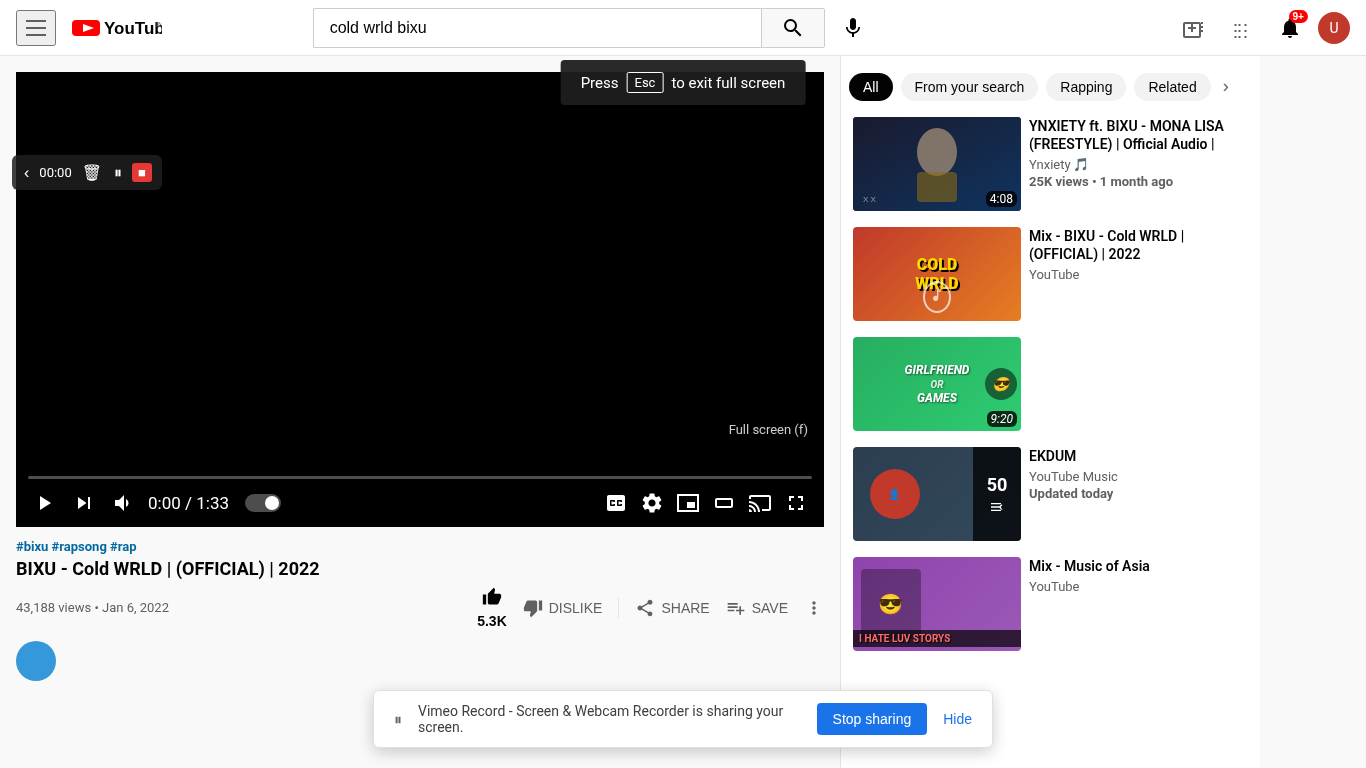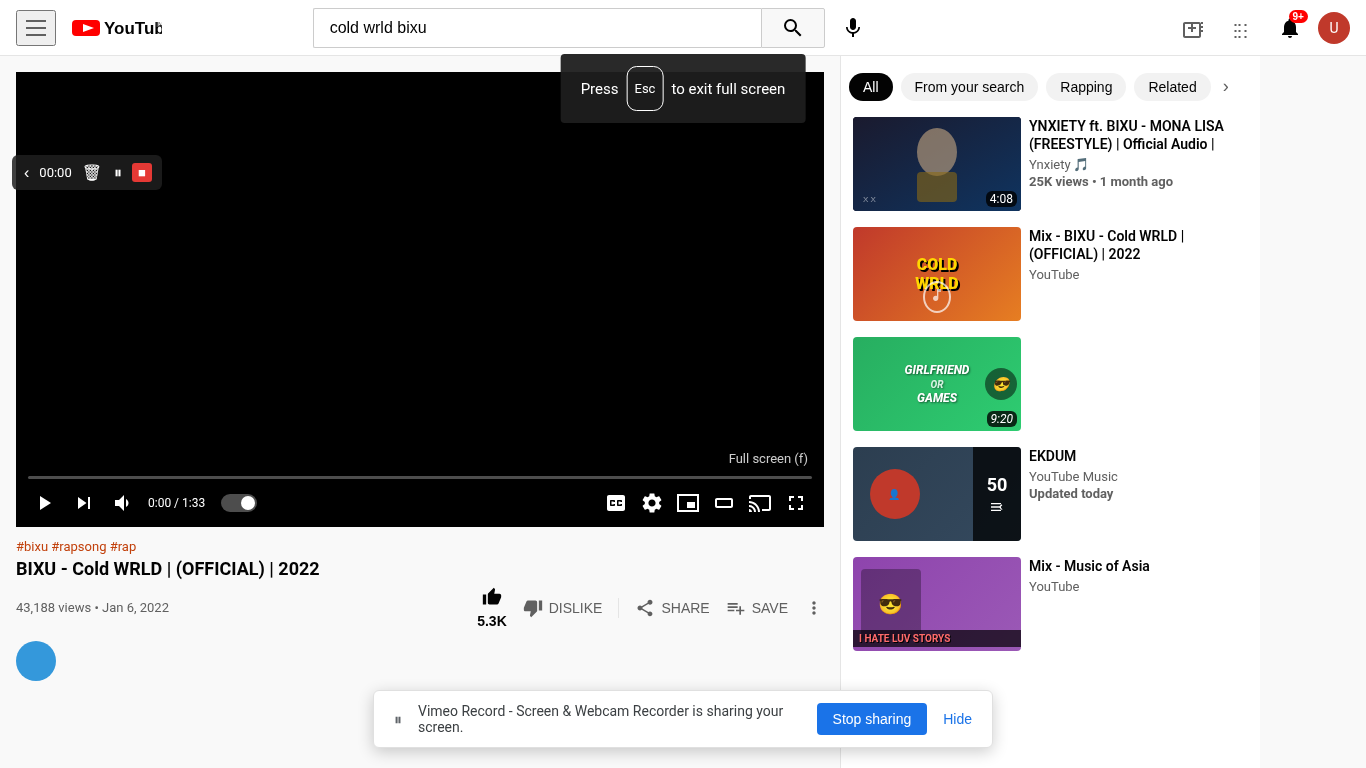--- a/index.html
+++ b/index.html
@@ -28,51 +28,51 @@
     
     .main { display: flex; margin-top: 56px; height: calc(768px - 56px); }
 
     
     .video-section { flex: 1; padding: 16px; overflow-y: auto; max-width: 840px; }
     .video-player-wrapper { position: relative; background: #000; width: 100%; aspect-ratio: 16/9; border-radius: 2px; }
     .video-player { width: 100%; height: 100%; background: #000; display: flex; align-items: center; justify-content: center; }
 
     
     .fullscreen-tooltip {
-      position: absolute; top: 54px; left: 50%; transform: translateX(-50%);
+      position: absolute; top: 60px; left: 50%; transform: translateX(-50%);
       background: rgba(30,30,30,0.95); color: #fff; padding: 12px 20px; border-radius: 4px;
       font-size: 15px; white-space: nowrap; z-index: 200; display: flex; align-items: center; gap: 8px;
     }
-    .esc-key { border: 1.5px solid #fff; border-radius: 10px; padding: 14px 7px; font-size: 13px; }
+    .esc-key { border: 1.5px solid #fff; border-radius: 2px; padding: 2px 7px; font-size: 13px; }
 
     
     .floating-controls {
       position: absolute; top: 155px; left: 12px; background: rgba(30,30,30,0.85); border-radius: 6px;
       display: flex; align-items: center; gap: 8px; padding: 6px 10px; z-index: 300; color: #fff; font-size: 13px;
     }
     .float-btn { background: none; border: none; color: #fff; cursor: pointer; font-size: 16px; display: flex; align-items: center; padding: 2px; }
     .float-close { background: #e53935; border: none; color: #fff; cursor: pointer; border-radius: 3px; padding: 2px 6px; font-size: 13px; }
 
     
-    .fullscreen-label { position: absolute; bottom: 61px; right: 16px; color: rgba(255,255,255,0.8); font-size: 13px; }
+    .fullscreen-label { position: absolute; bottom: 90px; right: 16px; color: rgba(255,255,255,0.8); font-size: 13px; }
 
     
     .video-controls { position: absolute; bottom: 0; left: 0; right: 0; background: linear-gradient(transparent, rgba(0,0,0,0.7)); padding: 8px 12px 8px; }
     .progress-bar { height: 3px; background: rgba(255,255,255,0.3); border-radius: 2px; margin-bottom: 8px; cursor: pointer; }
     .progress-fill { height: 100%; background: #ff0000; width: 0%; border-radius: 2px; }
     .controls-row { display: flex; align-items: center; gap: 8px; color: #fff; }
     .ctrl-btn { background: none; border: none; color: #fff; cursor: pointer; font-size: 18px; display: flex; align-items: center; padding: 4px; }
-    .time-display { font-size: 12px; white-space: nowrap; }
+    .time-display { font-size: 17px; white-space: nowrap; }
     .autoplay-toggle { width: 36px; height: 18px; background: rgba(255,255,255,0.3); border-radius: 9px; cursor: pointer; position: relative; margin-left: 8px; }
     .autoplay-dot { width: 14px; height: 14px; background: #fff; border-radius: 50%; position: absolute; top: 2px; right: 2px; }
     .right-controls { margin-left: auto; display: flex; align-items: center; gap: 4px; }
 
     
     .video-info { margin-top: 12px; }
-    .video-tags { color: #c2410c; font-size: 13px; margin-bottom: 4px; }
+    .video-tags { color: #0369a1; font-size: 13px; margin-bottom: 4px; font-weight: bold; }
     .video-title { font-size: 18px; font-weight: 700; color: #030303; margin-bottom: 8px; }
     .video-meta { display: flex; align-items: center; justify-content: space-between; }
     .view-count { font-size: 13px; color: #606060; }
     .video-actions { display: flex; align-items: center; gap: 16px; }
     .action-btn { display: flex; align-items: center; gap: 6px; background: none; border: none; cursor: pointer; font-size: 14px; color: #606060; font-weight: 500; }
     .like-btn { color: #030303; font-weight: 600; flex-direction: column; }
     .divider { width: 1px; height: 20px; background: #e5e5e5; }
 
     
     .channel-row { display: flex; align-items: center; gap: 12px; margin-top: 12px; }

